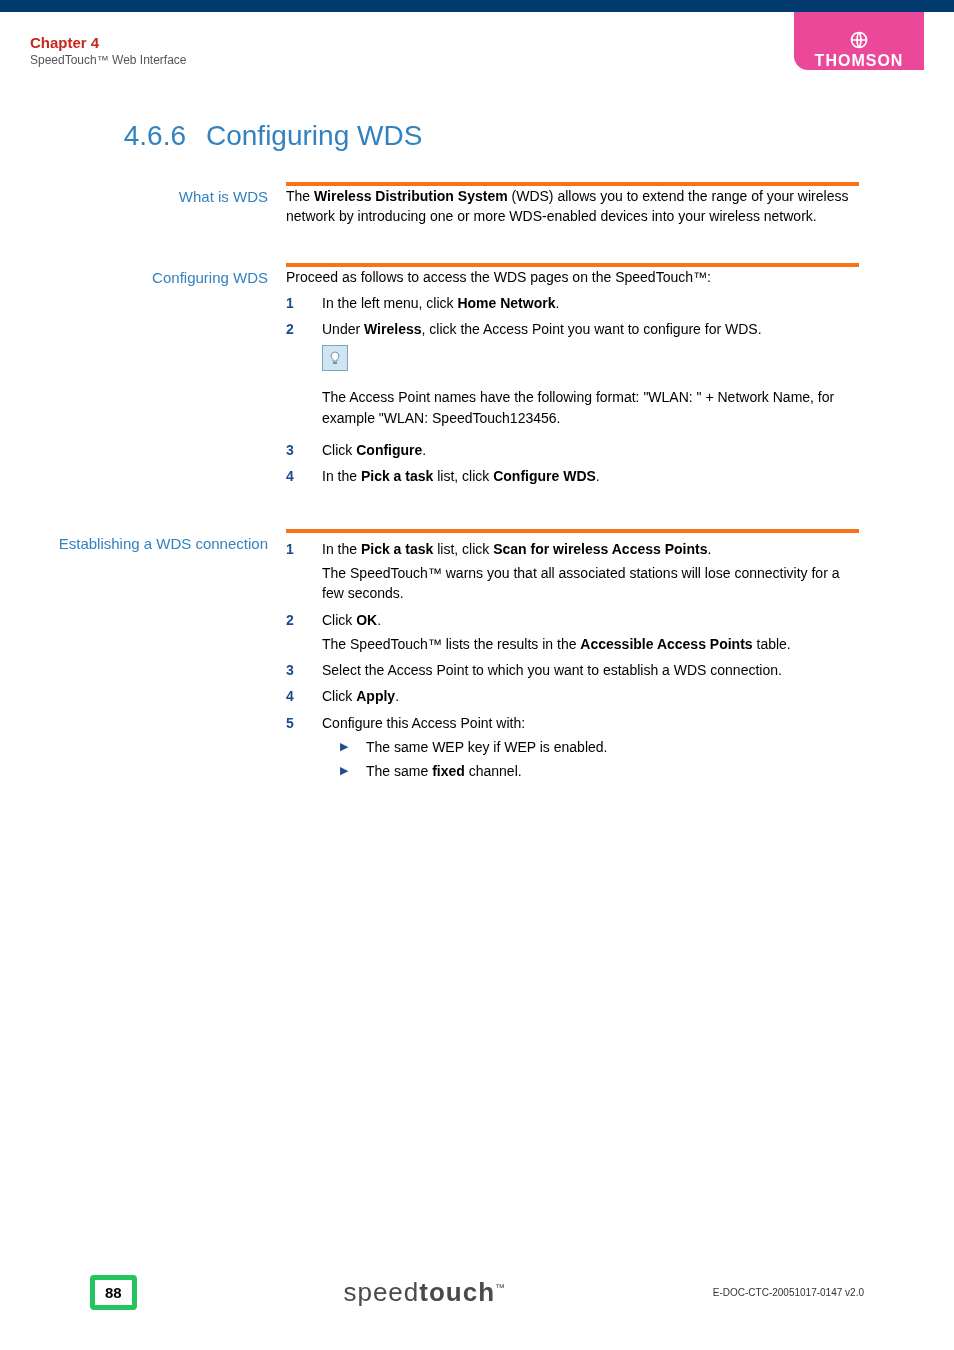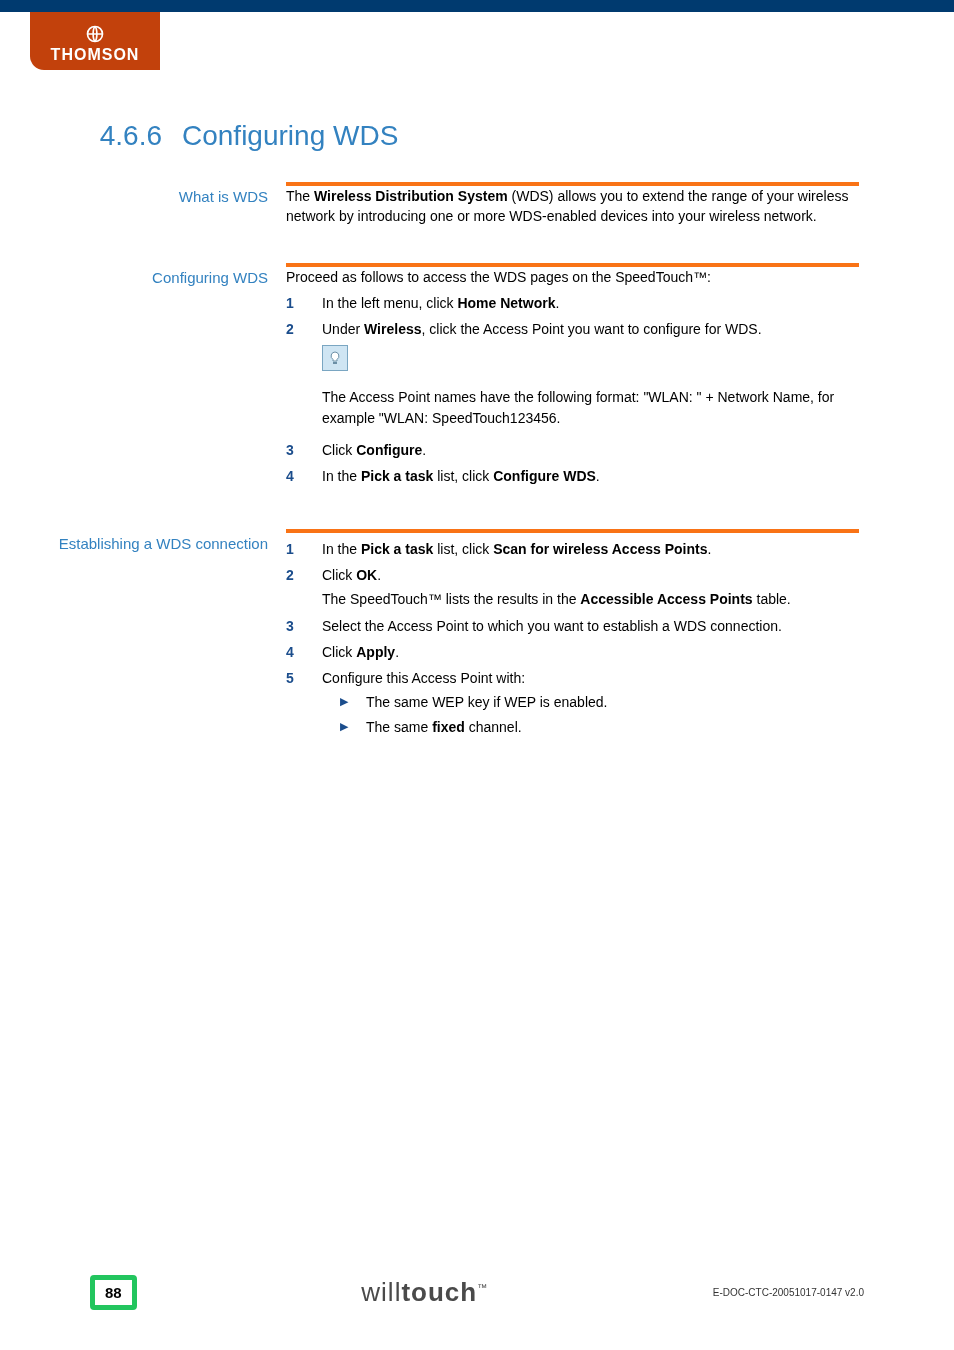--- a/index.html
+++ b/index.html
@@ -5,24 +5,24 @@
   * { box-sizing: border-box; margin: 0; padding: 0; }
   body { width: 954px; height: 1350px; font-family: Arial, Helvetica, sans-serif; font-size: 14px; color: #000; position: relative; background: #fff; }
 
   .topbar { background: #003a6f; height: 12px; width: 100%; }
 
   .header { display: flex; justify-content: space-between; align-items: flex-start; padding: 18px 30px 0 30px; }
   .header-left { padding-top: 4px; }
   .chapter-title { color: #c8271d; font-weight: bold; font-size: 15px; }
   .chapter-sub { color: #555; font-size: 12px; margin-top: 2px; }
 
-  .thomson-badge { background: #c2410c; color: #fff; width: 130px; height: 58px; border-bottom-left-radius: 14px; display: flex; flex-direction: column; align-items: center; justify-content: center; gap: 2px; margin-top: -18px; padding-top: 6px; }
+  .thomson-badge { background: #ec4899; color: #fff; width: 130px; height: 58px; border-bottom-left-radius: 14px; display: flex; flex-direction: column; align-items: center; justify-content: flex-end; gap: 2px; margin-top: -18px; padding-top: 6px; }
   .thomson-text { font-weight: bold; font-size: 16px; letter-spacing: 1px; }
 
-  .page-title-row { display: flex; align-items: baseline; gap: 20px; margin: 50px 0 30px 0; padding-left: 82px; }
+  .page-title-row { display: flex; align-items: baseline; gap: 20px; margin: 50px 0 30px 0; padding-left: 106px; }
   .section-num { color: #3382c0; font-size: 28px; font-weight: 300; font-family: "Segoe UI", Arial, sans-serif; width: 80px; text-align: right; }
   .section-title { color: #3382c0; font-size: 28px; font-weight: 300; font-family: "Segoe UI", Arial, sans-serif; }
 
   .content { padding: 0 95px 0 30px; }
 
   .block { display: flex; margin-bottom: 36px; }
   .block-label { width: 256px; flex-shrink: 0; text-align: right; color: #3382c0; font-size: 15px; padding-right: 18px; padding-top: 6px; font-family: "Segoe UI", Arial, sans-serif; }
   .block-body { flex: 1; border-top: 4px solid #f97316; padding-top: 0; line-height: 1.45; }
 
   .callout { display: flex; align-items: center; gap: 18px; margin-top: 12px; }
@@ -49,20 +49,24 @@
   .doc-id { font-size: 10px; color: #333; text-align: center; }
 
   b { font-weight: bold; }
 </style>
 </head>
 <body>
 
 <div class="topbar"></div>
 
 <div class="header">
+  <div class="header-left">
+    <div class="chapter-title">Chapter 4</div>
+    <div class="chapter-sub">SpeedTouch™ Web Interface</div>
+  </div>
   <div class="thomson-badge">
     <svg width="20" height="20" viewBox="0 0 24 24" fill="none" stroke="#fff" stroke-width="2">
       <circle cx="12" cy="12" r="9"></circle>
       <path d="M3 12h18M12 3c3 3 3 15 0 18M12 3c-3 3-3 15 0 18"></path>
     </svg>
     <div class="thomson-text">THOMSON</div>
   </div>
 </div>
 
 <div class="page-title-row">
@@ -123,20 +127,21 @@
 
   <div class="block">
     <div class="block-label">Establishing a WDS connection</div>
     <div class="block-body">
       <ol class="steps">
         <li>
           <div class="step-body">
             <div>
               <span>In the </span><b>Pick a task</b><span> list, click </span><b>Scan for wireless Access Points</b><span>.</span>
             </div>
+            <div class="step-sub">The SpeedTouch™ warns you that all associated stations will lose connectivity for a few seconds.</div>
           </div>
         </li>
         <li>
           <div class="step-body">
             <div>
               <span>Click </span><b>OK</b><span>.</span>
             </div>
             <div class="step-sub">
               <span>The SpeedTouch™ lists the results in the </span><b>Accessible Access Points</b><span> table.</span>
             </div>
@@ -169,16 +174,16 @@
         </li>
       </ol>
     </div>
   </div>
 
 </div>
 
 <div class="footer">
   <div class="page-num">88</div>
   <div class="footer-logo">
-    <span class="thin">will</span><span class="bold">touch</span><span class="tm">™</span>
+    <span class="thin">speed</span><span class="bold">touch</span><span class="tm">™</span>
   </div>
   <div class="doc-id">E-DOC-CTC-20051017-0147 v2.0</div>
 </div>
 
 </body></html>

